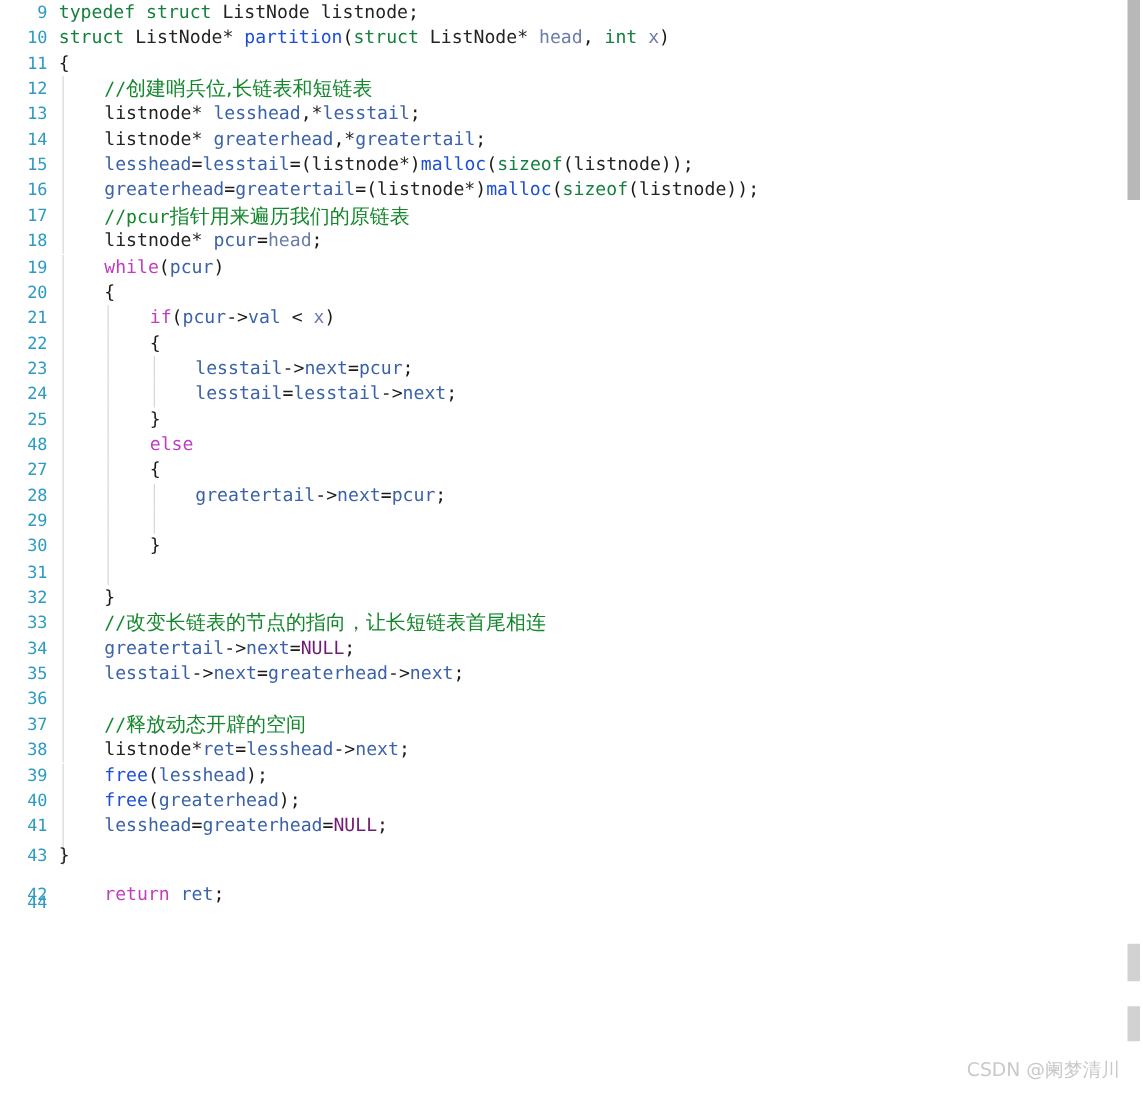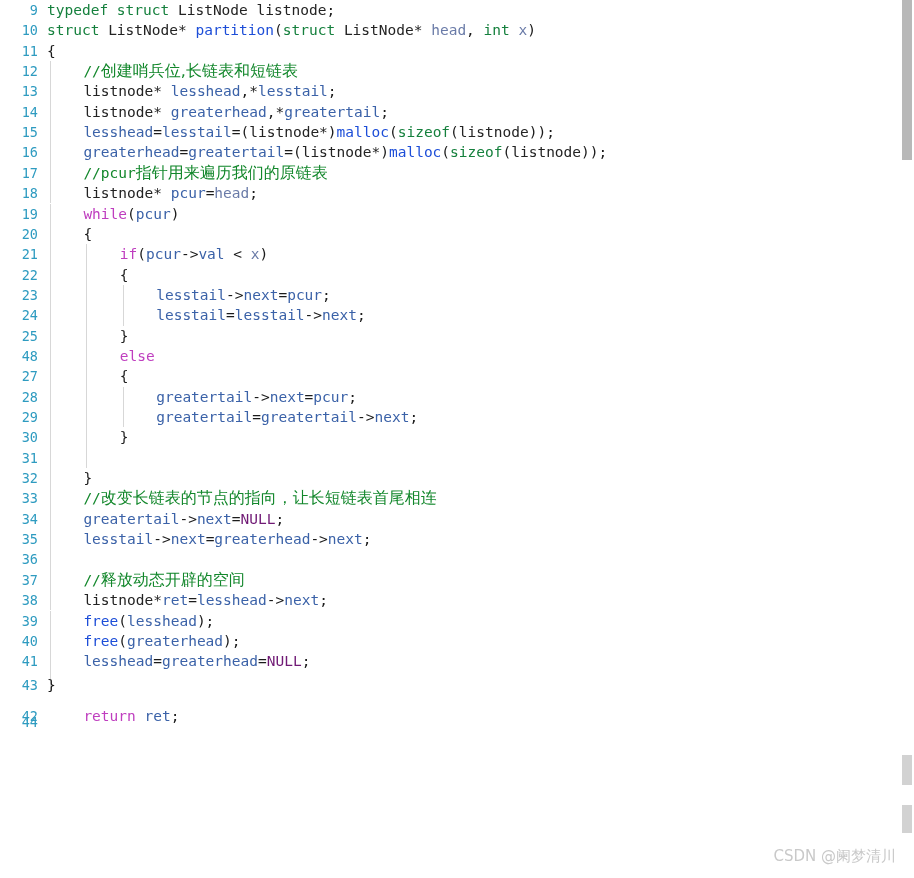--- a/index.html
+++ b/index.html
@@ -188,21 +188,21 @@
         <div class="line" style="top: 203.5px; position: absolute; left: 0px; right: 0px;"><span class="lnum">19</span><span class="ltext" style="padding-left: 36.4px;"><span class="ctl">while</span><span class="pun">(</span><span class="var">pcur</span><span class="pun">)</span></span></div>
         <div class="line" style="top: 223.85px; position: absolute; left: 0px; right: 0px;"><span class="lnum">20</span><span class="ltext" style="padding-left: 36.4px;"><span class="pun">{</span></span></div>
         <div class="line" style="top: 244.2px; position: absolute; left: 0px; right: 0px;"><span class="lnum">21</span><span class="ltext" style="padding-left: 72.8px;"><span class="ctl">if</span><span class="pun">(</span><span class="var">pcur</span><span class="pun">-&gt;</span><span class="var">val</span><span class="pun"> &lt; </span><span class="param">x</span><span class="pun">)</span></span></div>
         <div class="line" style="top: 264.55px; position: absolute; left: 0px; right: 0px;"><span class="lnum">22</span><span class="ltext" style="padding-left: 72.8px;"><span class="pun">{</span></span></div>
         <div class="line" style="top: 284.9px; position: absolute; left: 0px; right: 0px;"><span class="lnum">23</span><span class="ltext" style="padding-left: 109.2px;"><span class="var">lesstail</span><span class="pun">-&gt;</span><span class="var">next</span><span class="pun">=</span><span class="var">pcur</span><span class="pun">;</span></span></div>
         <div class="line" style="top: 305.25px; position: absolute; left: 0px; right: 0px;"><span class="lnum">24</span><span class="ltext" style="padding-left: 109.2px;"><span class="var">lesstail</span><span class="pun">=</span><span class="var">lesstail</span><span class="pun">-&gt;</span><span class="var">next</span><span class="pun">;</span></span></div>
         <div class="line" style="top: 325.6px; position: absolute; left: 0px; right: 0px;"><span class="lnum">25</span><span class="ltext" style="padding-left: 72.8px;"><span class="pun">}</span></span></div>
         <div class="line" style="top: 345.95px; position: absolute; left: 0px; right: 0px;"><span class="lnum">48</span><span class="ltext" style="padding-left: 72.8px;"><span class="ctl">else</span></span></div>
         <div class="line" style="top: 366.3px; position: absolute; left: 0px; right: 0px;"><span class="lnum">27</span><span class="ltext" style="padding-left: 72.8px;"><span class="pun">{</span></span></div>
         <div class="line" style="top: 386.65px; position: absolute; left: 0px; right: 16px;"><span class="lnum">28</span><span class="ltext" style="padding-left: 109.2px;"><span class="var">greatertail</span><span class="pun">-&gt;</span><span class="var">next</span><span class="pun">=</span><span class="var">pcur</span><span class="pun">;</span></span></div>
-        <div class="line" style="top: 407px; position: absolute; left: 0px; right: 0px;"><span class="lnum">29</span><span class="ltext" style="padding-left: 109.2px;"><span class="var">greatertail</span><span class="pun">=</span><span class="var">greatertail</span><span class="pun">-&gt;</span><span class="var">next</span><span class="pun">;</span></span></div>
+        <div class="line" style="top: 407px; position: absolute; left: 0px; right: 0px;"><span class="lnum">29</span></div>
         <div class="line" style="top: 427.35px; position: absolute; left: 0px; right: 0px;"><span class="lnum">30</span><span class="ltext" style="padding-left: 72.8px;"><span class="pun">}</span></span></div>
         <div class="line" style="top: 447.7px; position: absolute; left: 0px; right: 0px;"><span class="lnum">31</span></div>
         <div class="line" style="top: 468.05px; position: absolute; left: 0px; right: 0px;"><span class="lnum">32</span><span class="ltext" style="padding-left: 36.4px;"><span class="pun">}</span></span></div>
         <div class="line" style="top: 488.4px; position: absolute; left: 0px; right: 0px;"><span class="lnum">33</span><span class="ltext" style="padding-left: 36.4px;"><span class="cmt">//</span><span class="cmt cmt-cn">改变长链表的节点的指向，让长短链表首尾相连</span></span></div>
         <div class="line" style="top: 508.75px; position: absolute; left: 0px; right: 0px;"><span class="lnum">34</span><span class="ltext" style="padding-left: 36.4px;"><span class="var">greatertail</span><span class="pun">-&gt;</span><span class="var">next</span><span class="pun">=</span><span class="macro">NULL</span><span class="pun">;</span></span></div>
         <div class="line" style="top: 529.1px; position: absolute; left: 0px; right: 0px;"><span class="lnum">35</span><span class="ltext" style="padding-left: 36.4px;"><span class="var">lesstail</span><span class="pun">-&gt;</span><span class="var">next</span><span class="pun">=</span><span class="var">greaterhead</span><span class="pun">-&gt;</span><span class="var">next</span><span class="pun">;</span></span></div>
         <div class="line" style="top: 549.45px; position: absolute; left: 0px; right: 0px;"><span class="lnum">36</span><span class="ltext" style="padding-left: 36.4px;"></span></div>
         <div class="line" style="top: 569.8px; position: absolute; left: 0px; right: 0px; padding-left: 40px;"><span class="lnum">37</span><span class="ltext" style="padding-left: 36.4px;"><span class="cmt">//</span><span class="cmt cmt-cn">释放动态开辟的空间</span></span></div>
         <div class="line" style="top: 590.15px; position: absolute; left: 0px; right: 0px;"><span class="lnum">38</span><span class="ltext" style="padding-left: 36.4px;"><span class="typ">listnode*</span><span class="var">ret</span><span class="pun">=</span><span class="var">lesshead</span><span class="pun">-&gt;</span><span class="var">next</span><span class="pun">;</span></span></div>
         <div class="line" style="top: 610.5px; position: absolute; left: 0px; right: 0px;"><span class="lnum">39</span><span class="ltext" style="padding-left: 36.4px;"><span class="fn">free</span><span class="pun">(</span><span class="var">lesshead</span><span class="pun">);</span></span></div>

